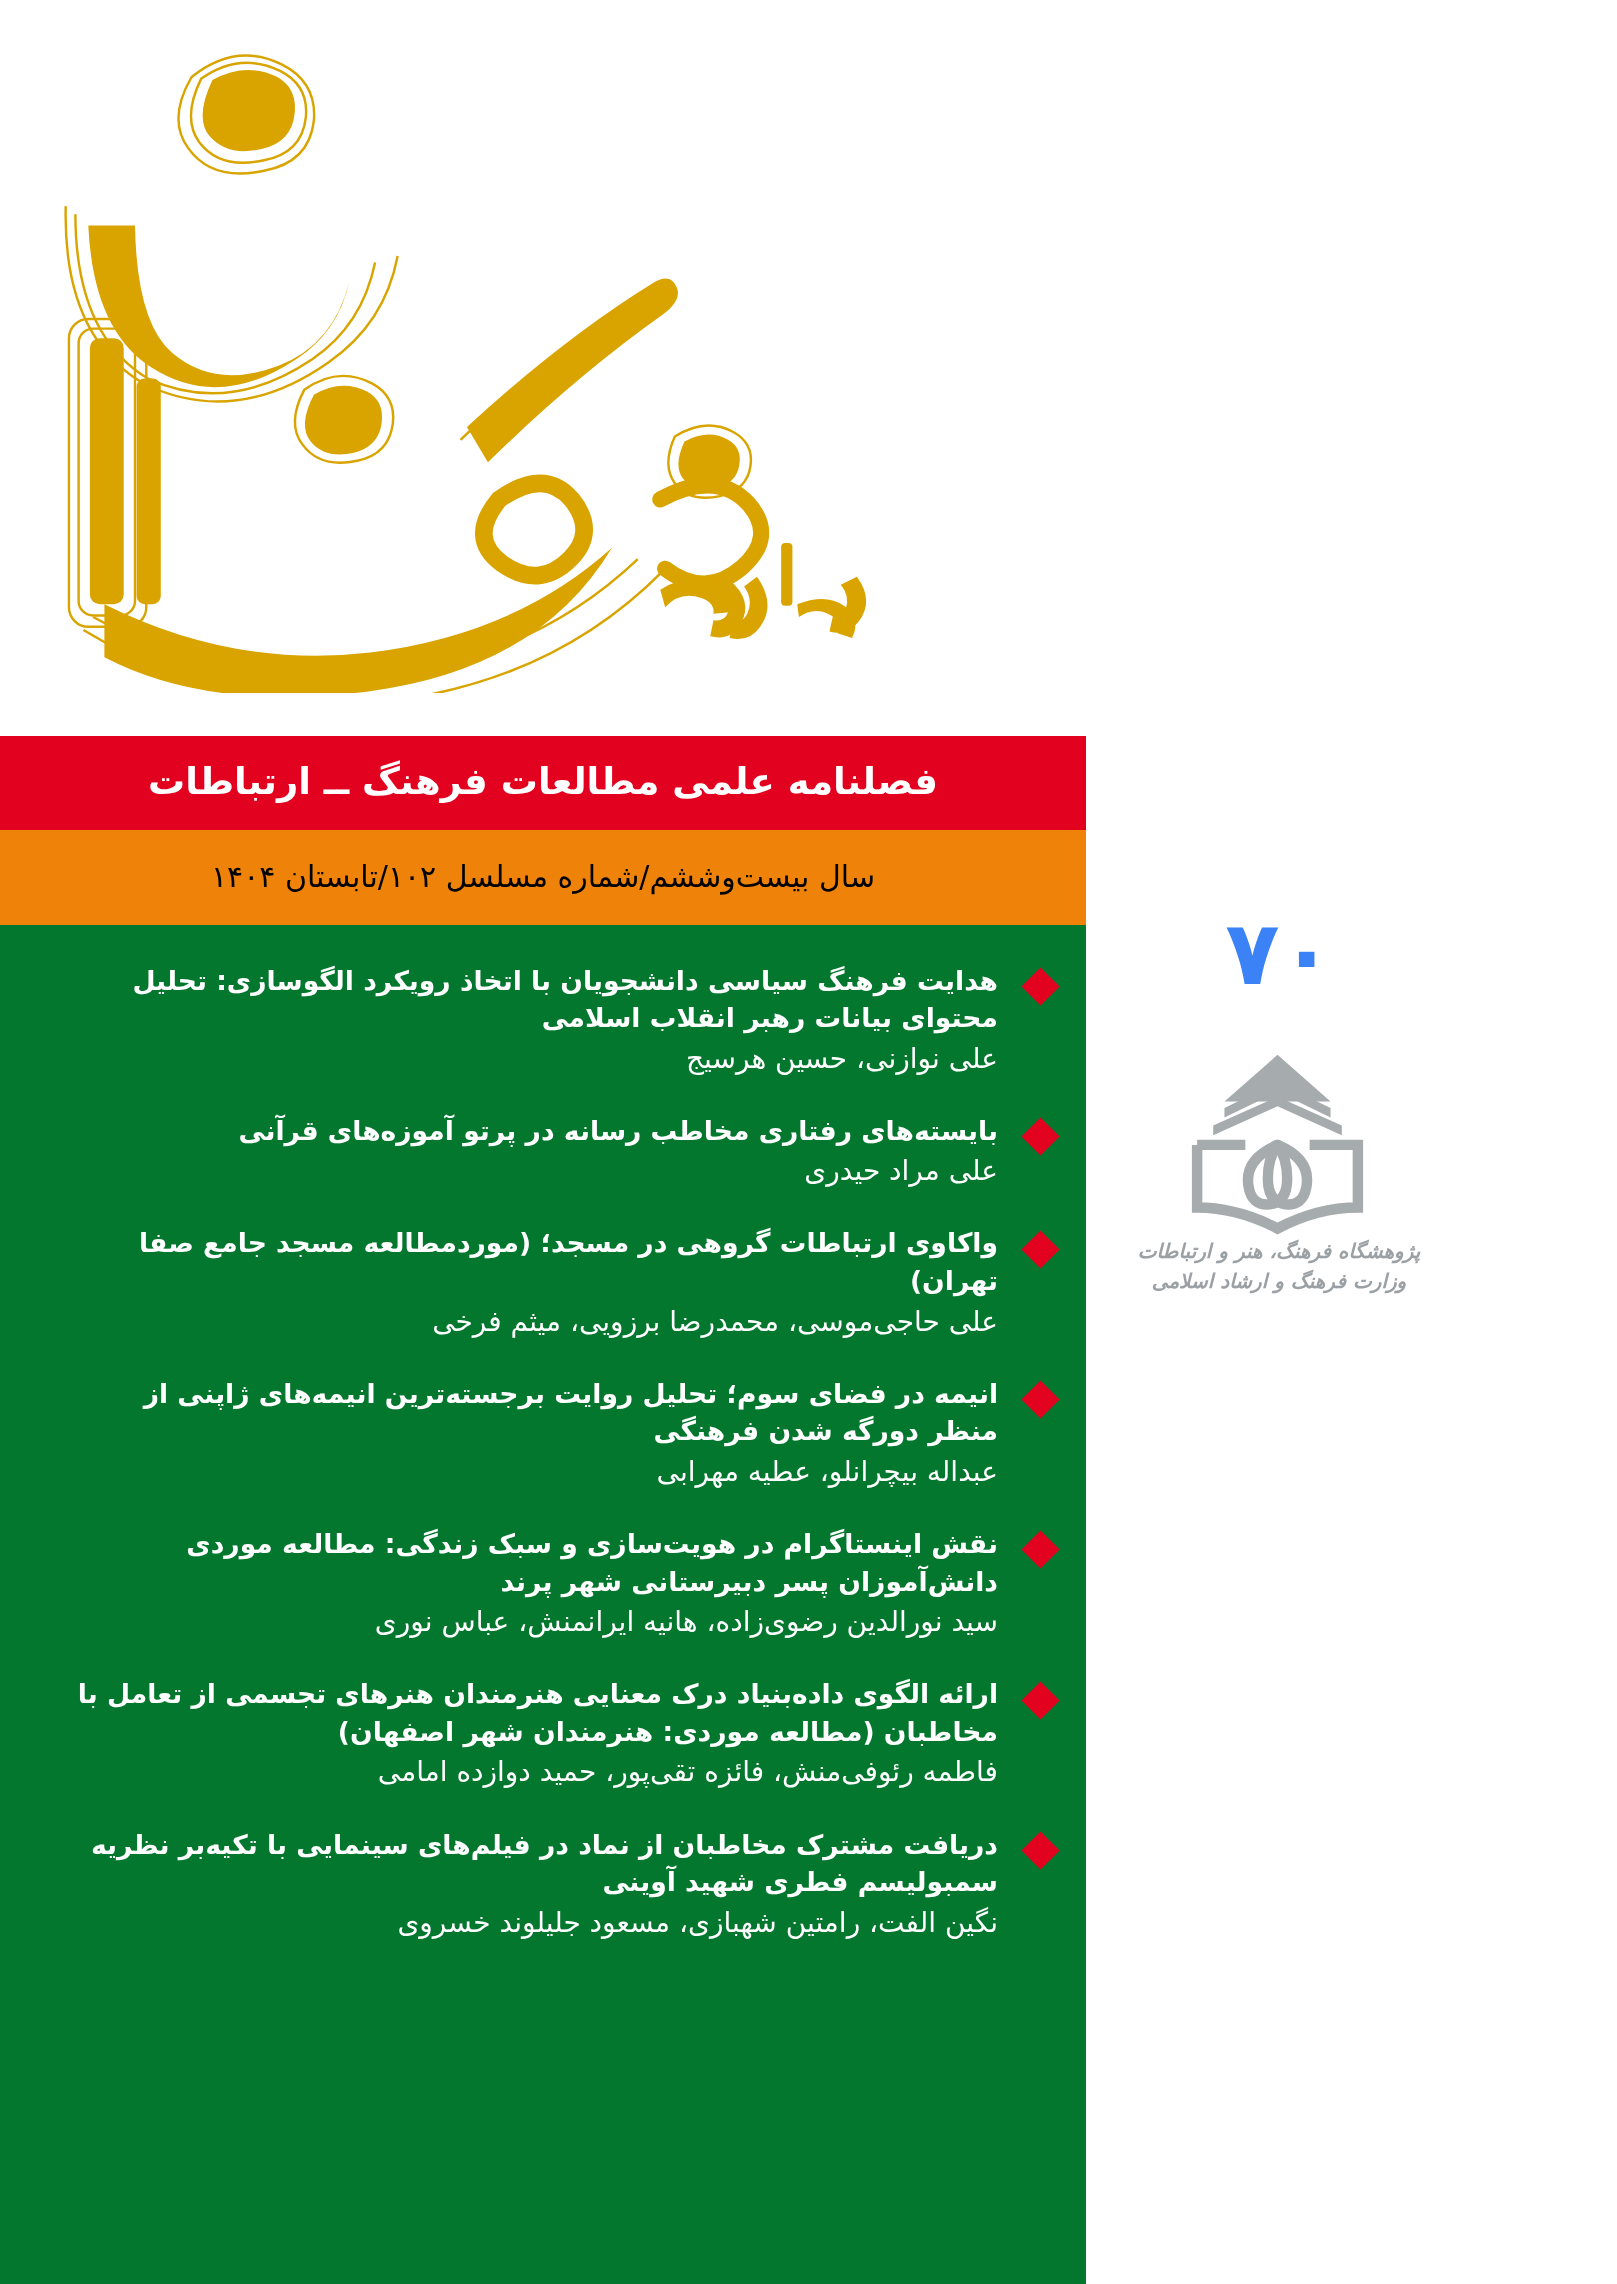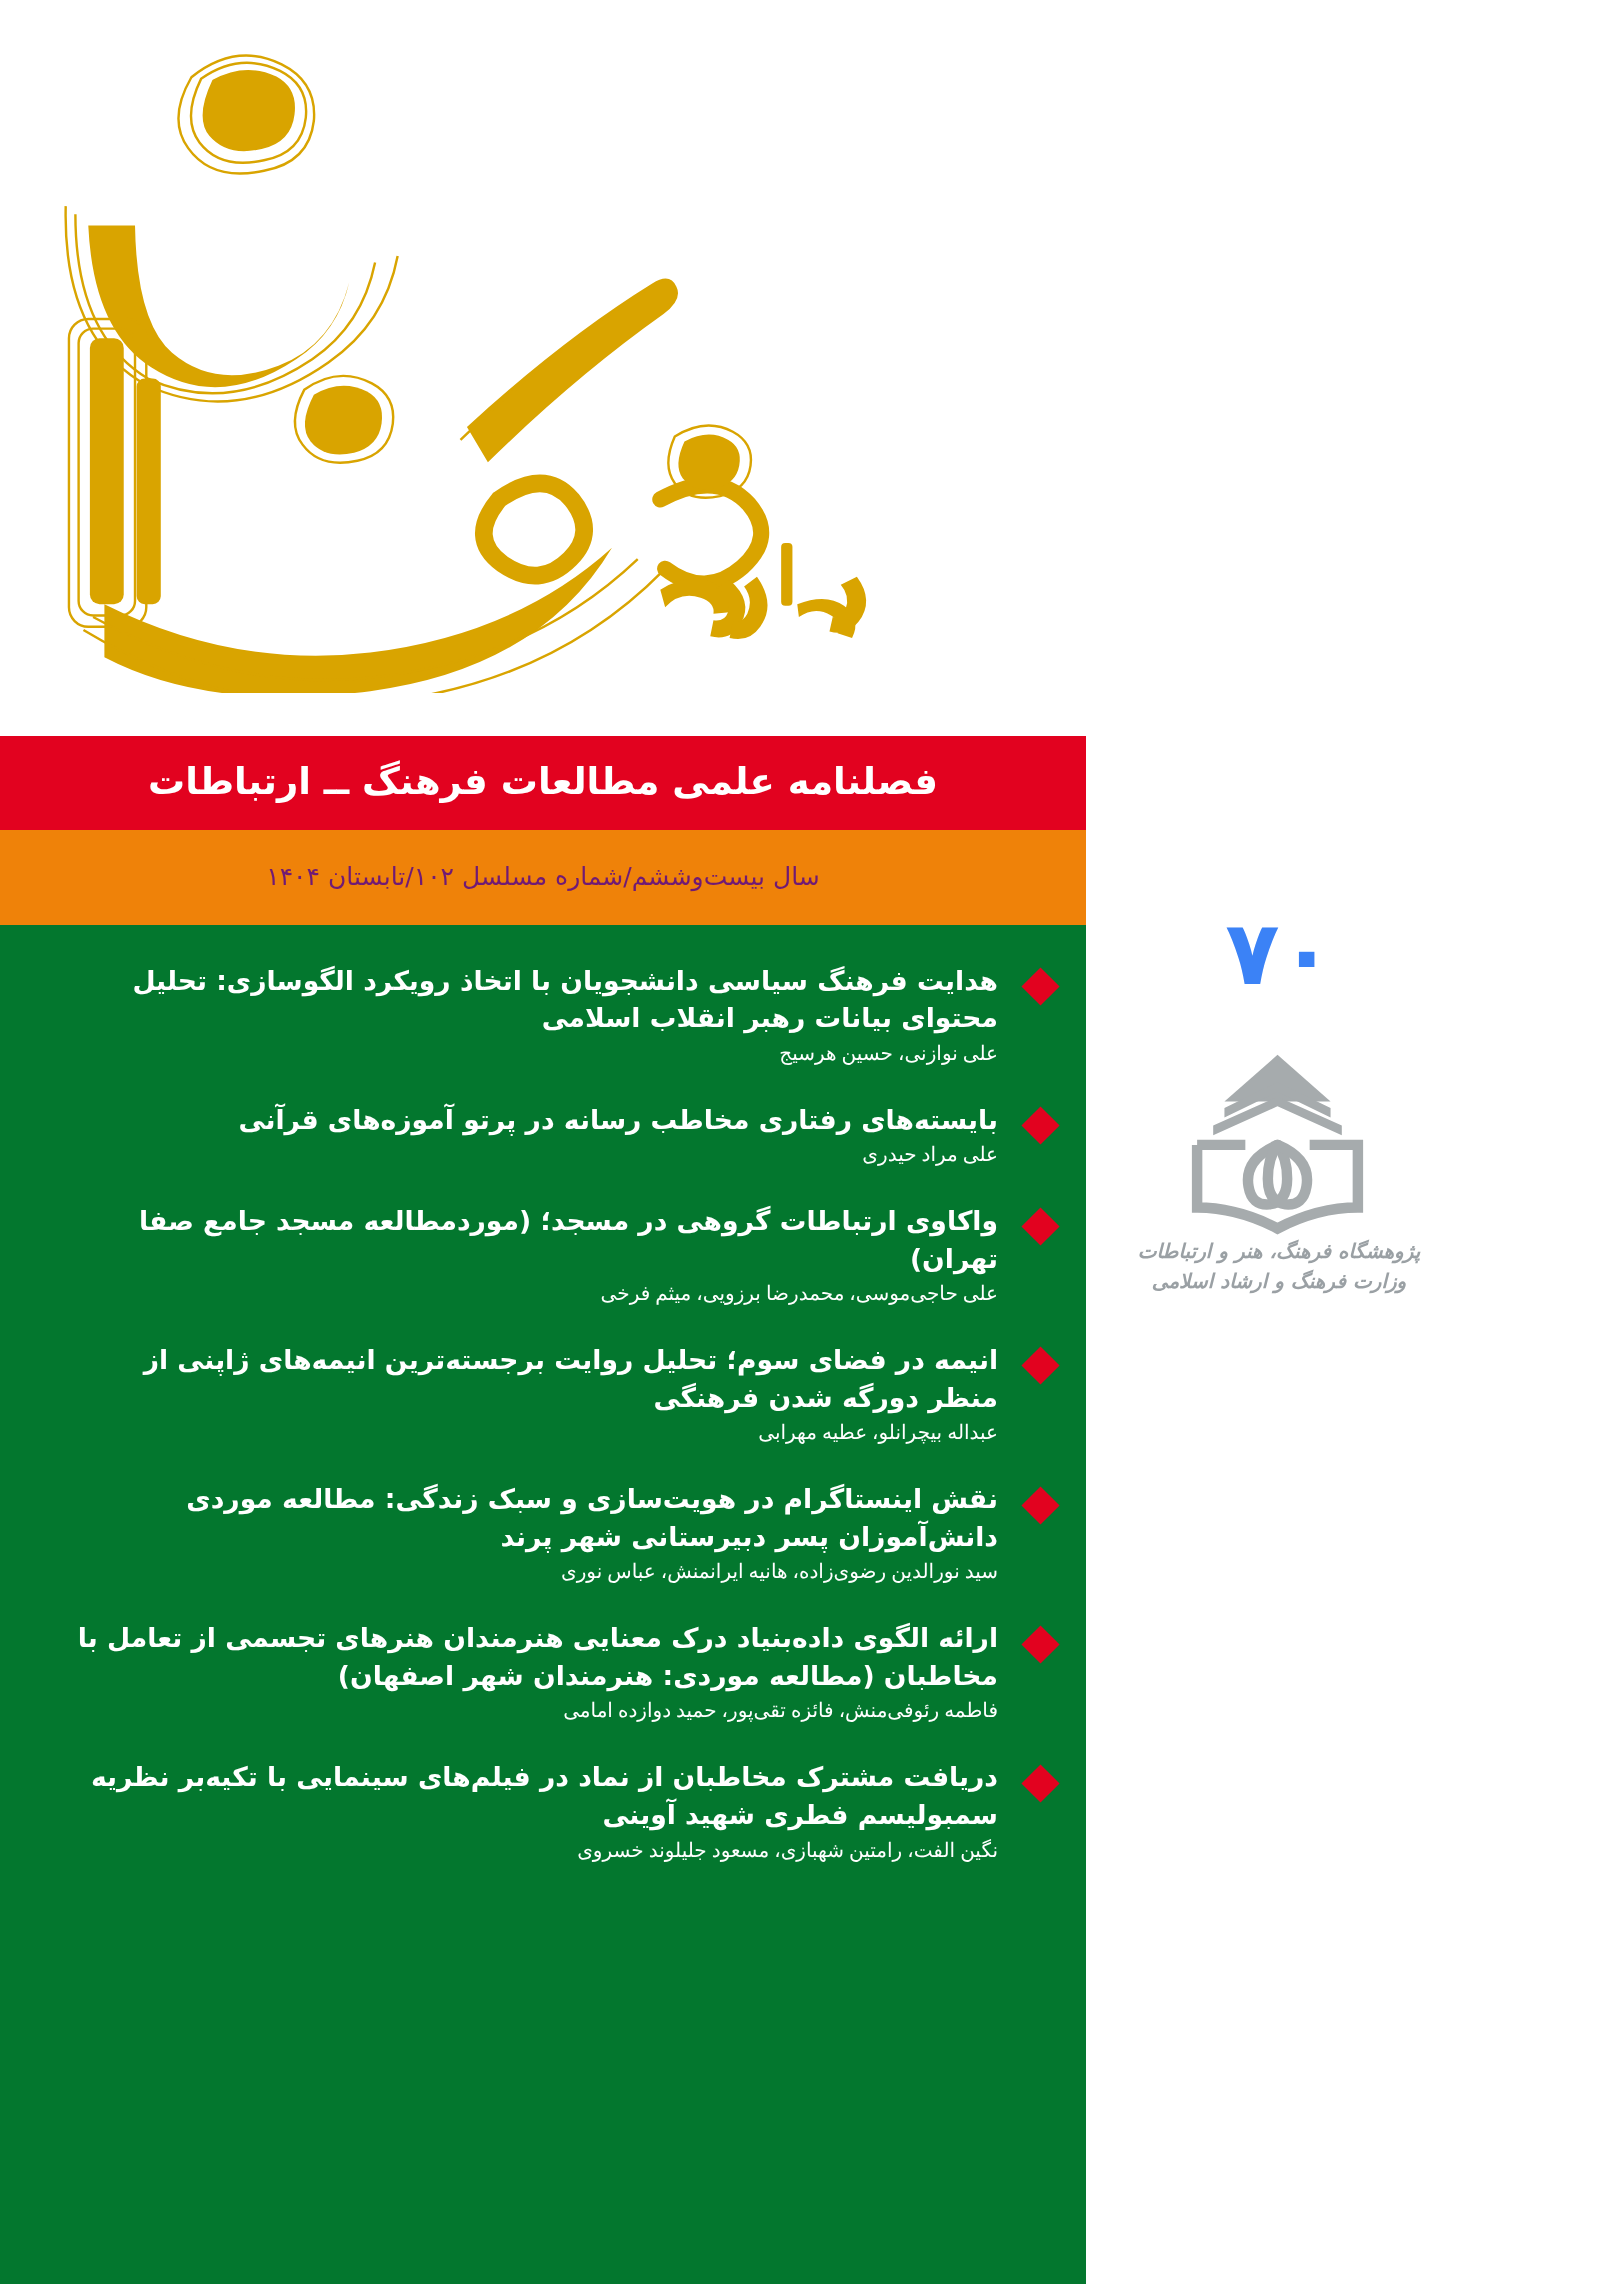--- a/index.html
+++ b/index.html
@@ -62,22 +62,22 @@
     left: 0;
     top: 830px;
     width: 1086px;
     height: 95px;
     background: #ef8209;
     display: flex;
     align-items: center;
     justify-content: center;
   }
   .band-orange-text {
-    color: #701a75;
-    font-size: 25px;
+    color: #000000;
+    font-size: 30px;
     direction: rtl;
     white-space: nowrap;
     transform: translateY(-0.8px);
   }
 
   
   .band-green {
     position: absolute;
     left: 0;
     top: 925px;
@@ -113,26 +113,25 @@
     color: #ffffff;
     font-size: 26.6px;
     font-weight: bold;
     line-height: 1.42;
     text-align: right;
     direction: rtl;
     margin: 0 0 1.6px 0;
   }
   .toc-authors {
     color: #ffffff;
-    font-size: 20px;
+    font-size: 28px;
     font-weight: normal;
     line-height: 1.4;
     direction: rtl;
     margin: 0;
-    font-family: Liberation Serif, serif;
   }
 
   
   .right-col {
     position: absolute;
     left: 1086px;
     top: 736px;
     width: 532px;
     height: 1548px;
     background: #ffffff;

